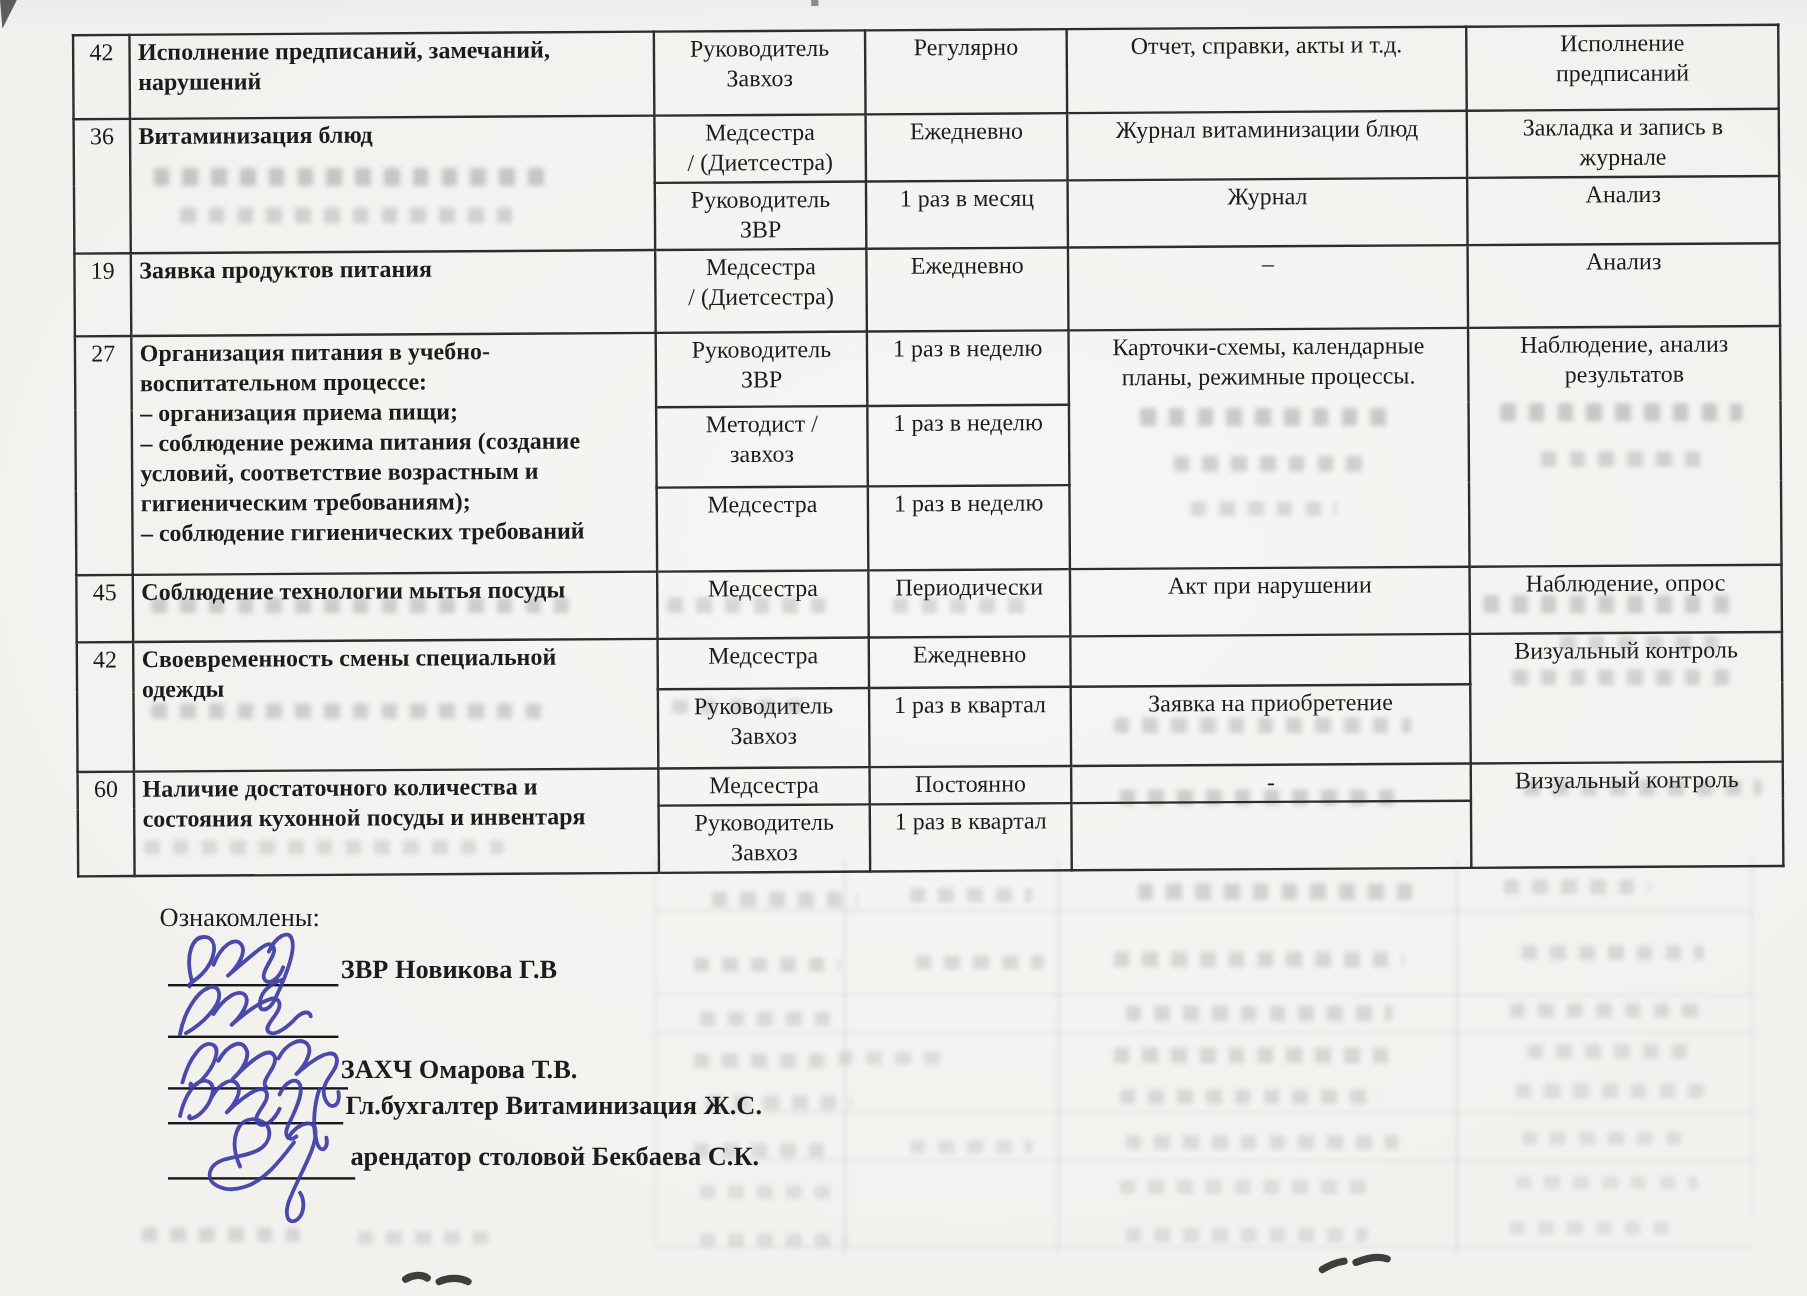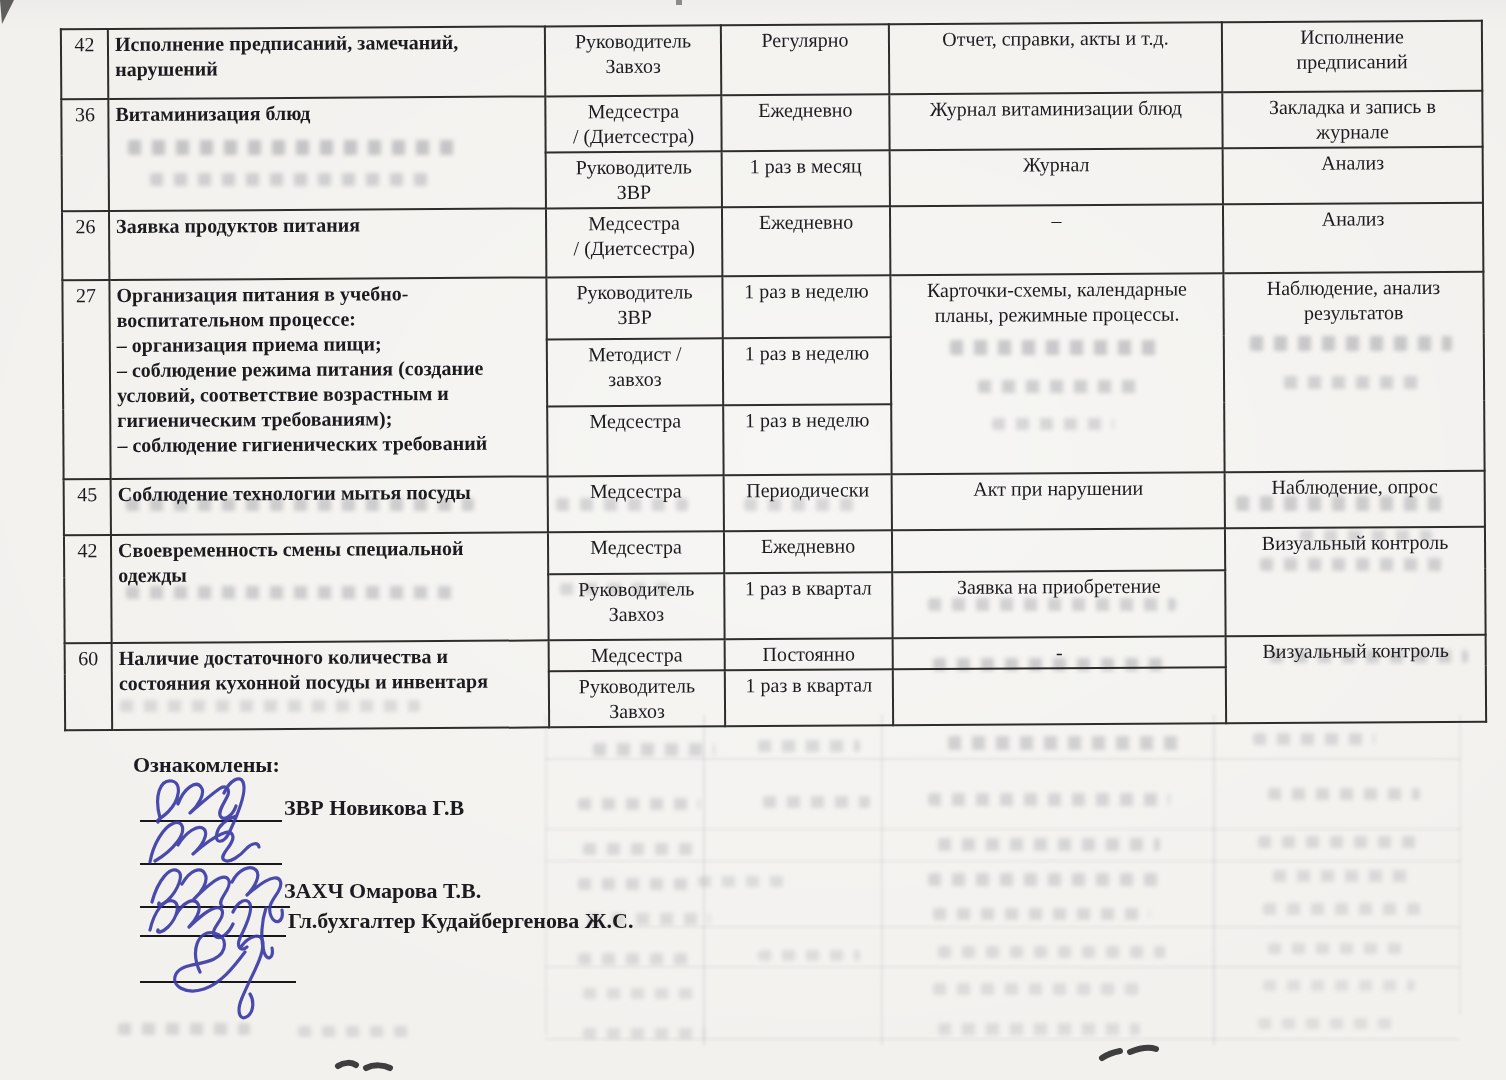--- a/index.html
+++ b/index.html
@@ -33,21 +33,21 @@
     vertical-align:top;
     padding:2px 6px;
     white-space:pre-line;
     background:transparent;
   }
   td.num{text-align:center;padding-top:5px;}
   td.content{font-weight:bold;padding:4px 6px 4px 10px;}
   td.c{text-align:center;}
   td.vmid{vertical-align:middle;}
   
-  .sig-heading{position:absolute;left:133px;top:752px;font-size:22px;font-weight:bold;}
+  .sig-heading{position:absolute;left:133px;top:752px;font-size:22px;font-weight:normal;}
   .sig-line{position:absolute;height:0;border-bottom:2.5px solid #17171c;}
   .sig-label{position:absolute;font-size:22px;font-weight:bold;white-space:nowrap;}
   .ink-layer{position:absolute;inset:0;pointer-events:none;}
 </style>
 </head>
 <body>
 
 <div class="page">
 
   <div class="bleed-layer">
@@ -148,21 +148,21 @@
       </tr>
       <tr style="height:53px">
         <td class="c">Руководитель
 ЗВР</td>
         <td class="c">1 раз в месяц</td>
         <td class="c">Журнал</td>
         <td class="c">Анализ</td>
       </tr>
 
       <tr style="height:69px">
-        <td class="num">26</td>
+        <td class="num">19</td>
         <td class="content">Заявка продуктов питания</td>
         <td class="c">Медсестра
 / (Диетсестра)</td>
         <td class="c">Ежедневно</td>
         <td class="c">–</td>
         <td class="c">Анализ</td>
       </tr>
 
       <tr style="height:62px">
         <td class="num" rowspan="3">27</td>
@@ -238,23 +238,24 @@
 
   <div class="sig-line" style="left:140px;top:820px;width:142px;"></div>
   <div class="sig-label" style="left:284px;top:795px;">ЗВР Новикова Г.В</div>
 
   <div class="sig-line" style="left:140px;top:863px;width:142px;"></div>
   <div class="sig-label" style="left:284px;top:878px;">ЗАХЧ Омарова Т.В.</div>
 
   <div class="sig-line" style="left:140px;top:906px;width:150px;"></div>
 
   <div class="sig-line" style="left:140px;top:935px;width:146px;"></div>
-  <div class="sig-label" style="left:288px;top:908px;">Гл.бухгалтер Кудайбергенова Ж.С.</div>
+  <div class="sig-label" style="left:288px;top:908px;">Гл.бухгалтер Витаминизация Ж.С.</div>
 
   <div class="sig-line" style="left:140px;top:981px;width:156px;"></div>
+  <div class="sig-label" style="left:292px;top:951px;">арендатор столовой Бекбаева С.К.</div>
 
   <svg class="ink-layer" width="1506" height="1080" viewBox="0 0 1506 1080">
     <g fill="none" stroke="#3c3ca8" stroke-width="3.2" stroke-linecap="round" stroke-linejoin="round" opacity="0.92">
       <path d="M160,818 C154,796 160,779 172,781 C182,783 180,800 168,812 C162,818 156,820 158,822 M178,804 C184,788 196,780 201,787 C206,793 198,806 190,813 C198,806 212,794 219,789 C226,784 231,789 227,797 C223,805 217,813 221,817 C225,821 233,815 236,806 M224,793 C230,780 240,775 243,782 C247,791 239,812 229,833 C224,843 214,845 217,833 C219,824 228,819 236,816"></path>
       <path d="M150,862 C153,845 163,827 174,823 C183,820 186,830 178,841 C172,849 162,857 155,861 M178,845 C186,832 198,824 204,829 C209,834 202,846 193,854 C201,847 215,836 224,833 C232,830 236,836 230,845 C226,851 220,857 224,860 C229,864 240,856 247,848 C252,843 258,842 259,847"></path>
       <path d="M152,902 C158,880 170,866 178,871 C184,875 178,890 168,900 C163,905 157,907 159,903 M182,884 C190,870 201,866 205,874 C209,881 201,893 194,899 C201,892 212,881 220,878 C228,875 232,881 227,890 C223,897 218,903 222,906 M232,882 C238,870 250,864 256,870 C261,875 255,887 247,895 C255,888 266,879 274,878 C281,877 283,884 278,892 C273,900 267,906 271,916 C275,926 284,922 282,910"></path>
       <path d="M150,930 C154,912 164,898 173,901 C181,904 177,918 168,927 C163,932 156,934 158,930 M176,915 C183,902 194,897 198,904 C202,910 195,921 189,927 C196,920 208,910 215,908 C222,906 225,912 220,920 C216,927 211,932 215,936 C220,941 229,933 233,924 M233,912 C238,901 247,897 250,904 C253,911 246,926 240,938 C236,947 241,952 247,947 M266,908 C262,920 260,938 264,952 C267,962 274,958 272,948"></path>
       <path d="M200,972 C190,950 198,930 214,933 C228,936 228,952 214,959 C200,966 182,963 176,974 C170,986 186,995 204,989 C220,984 233,968 245,952 M240,948 C250,934 263,932 263,944 C263,958 250,978 242,998 C236,1012 240,1022 248,1016 C254,1011 254,1000 250,994"></path>
     </g>
     <g fill="none" stroke="#1e1e20" stroke-width="6" stroke-linecap="round" opacity="0.85">

